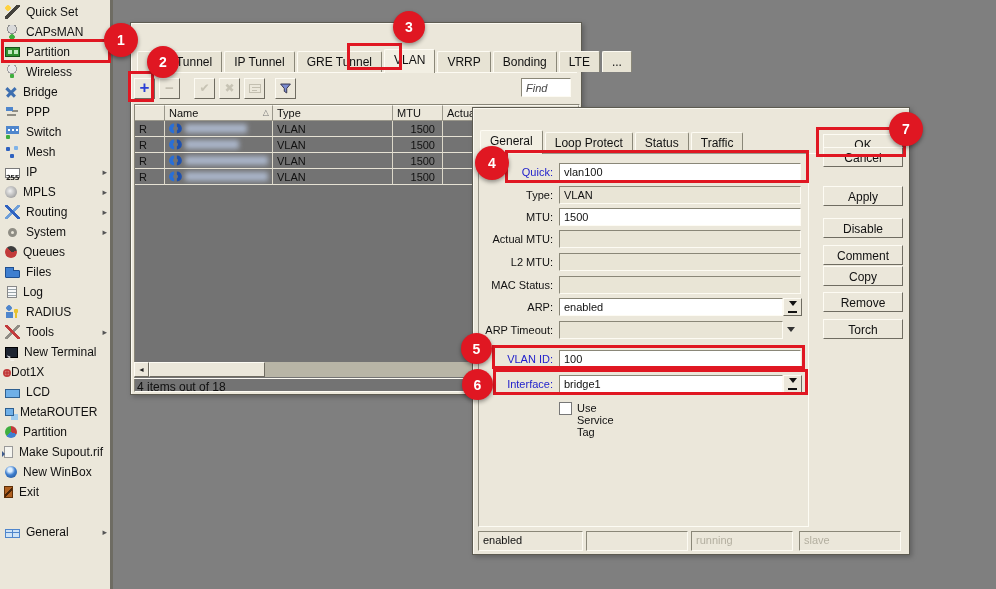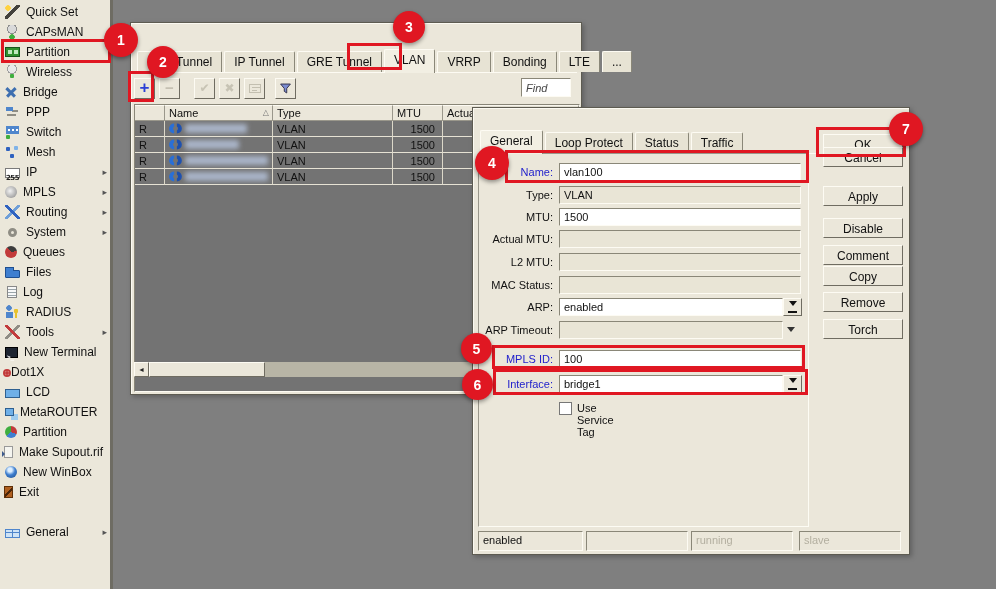--- a/index.html
+++ b/index.html
@@ -328,35 +328,36 @@
         <span class="td">VLAN</span>
         <span class="td num">1500</span>
         <span class="td"></span>
       </div>
     </div>
 
     <div id="iflist-hscroll">
       <span class="scr-btn">◄</span>
       <span class="scr-thumb"></span>
     </div>
+    <div id="iflist-status">4 items out of 18</div>
   </section>
 
   <section class="win" id="win-dialog">
 
     <div class="tabstrip" id="dlg-tabs">
       <span class="tab active">General</span>
       <span class="tab">Loop Protect</span>
       <span class="tab">Status</span>
       <span class="tab">Traffic</span>
     </div>
 
     <div id="dlg-group"></div>
 
     <div class="frow" style="top:55px">
-      <label class="flabel blue">Name:</label>
+      <label class="flabel blue">Quick:</label>
       <input class="fin" value="vlan100" style="">
     </div>
     <div class="frow" style="top:78px">
       <label class="flabel">Type:</label>
       <input class="fin dis" value="VLAN" style="">
     </div>
     <div class="frow" style="top:100px">
       <label class="flabel">MTU:</label>
       <input class="fin" value="1500" style="">
     </div>
@@ -379,21 +380,21 @@
           <span class="dd-tri"></span>
           <span class="dd-bar"></span>
         </span>
     </div>
     <div class="frow" style="top:213px">
       <label class="flabel">ARP Timeout:</label>
       <input class="fin dis short" style="">
       <span class="plain-tri"></span>
     </div>
     <div class="frow" style="top:242px">
-      <label class="flabel blue">MPLS ID:</label>
+      <label class="flabel blue">VLAN ID:</label>
       <input class="fin" value="100" style="">
     </div>
     <div class="frow" style="top:267px">
       <label class="flabel blue">Interface:</label>
       <input class="fin short" value="bridge1" style="">
       <span class="dd-btn">
           <span class="dd-tri"></span>
           <span class="dd-bar"></span>
         </span>
     </div>

